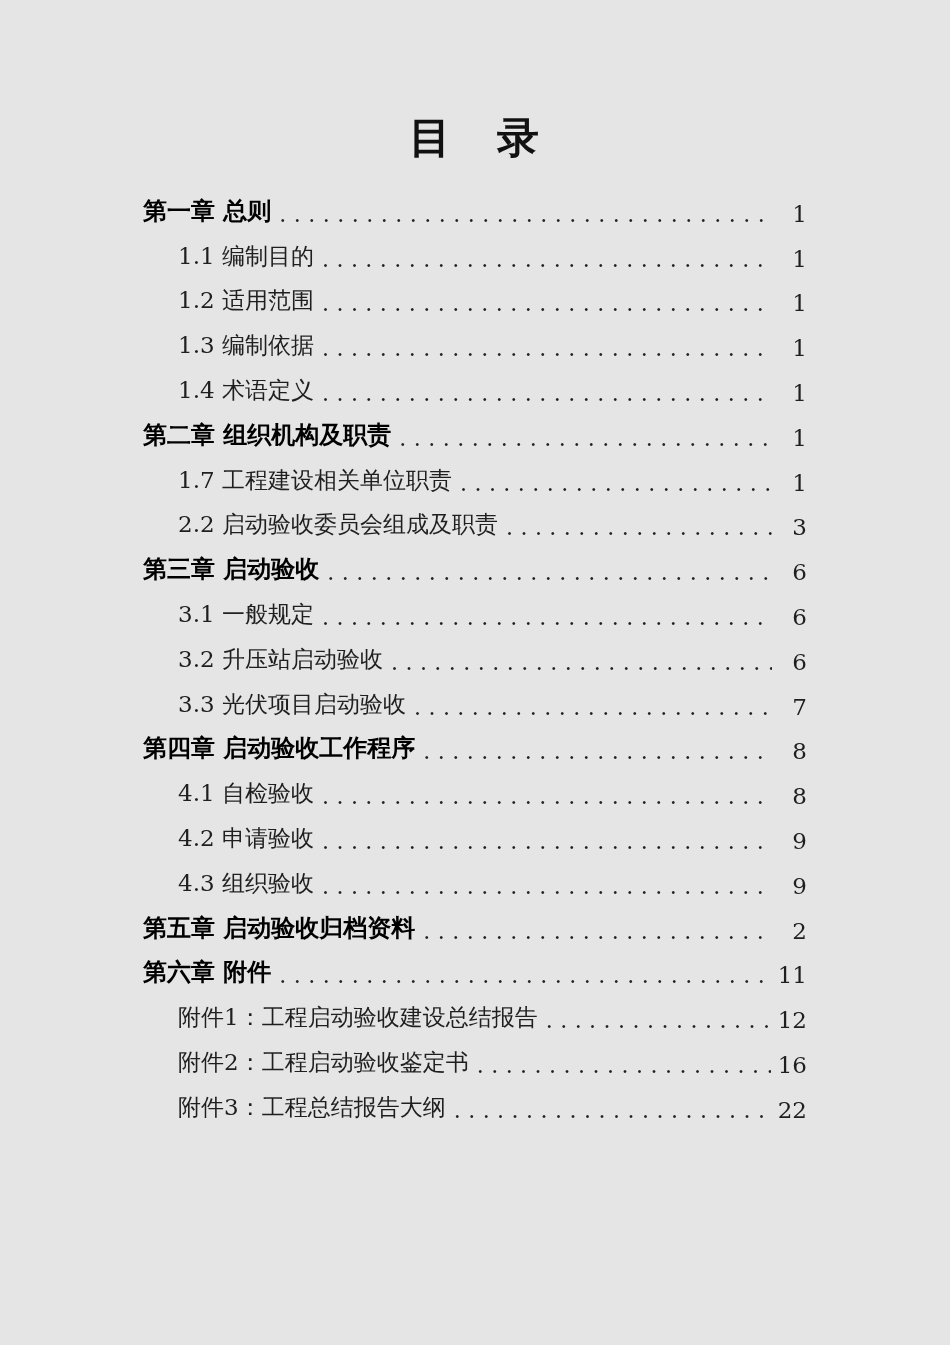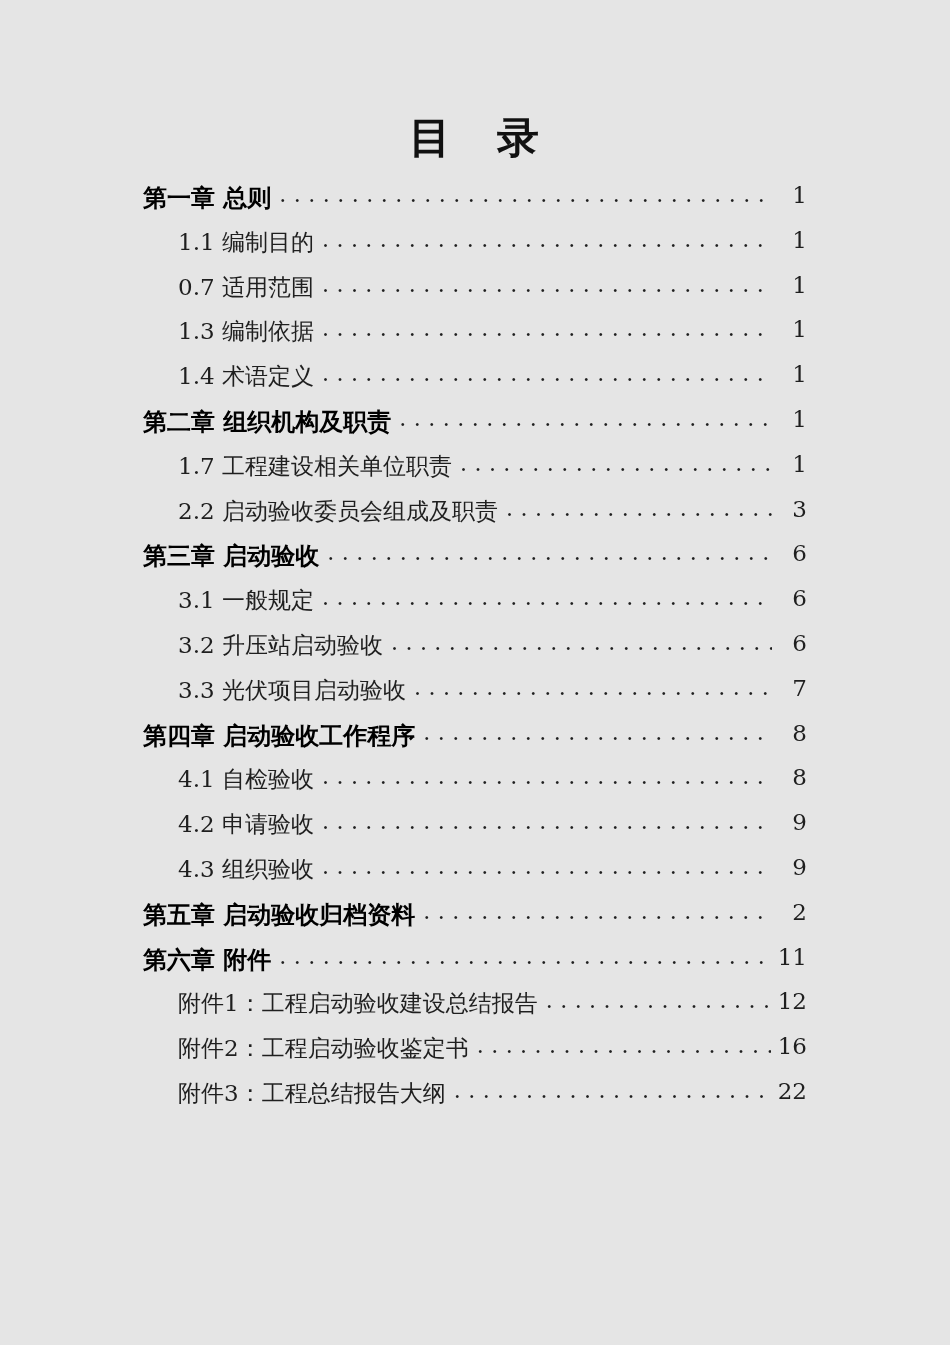--- a/index.html
+++ b/index.html
@@ -29,21 +29,21 @@
     line-height: 56px;
     color: #111111;
     letter-spacing: 2px;
   }
   .toc-list {
     margin-top: 16px;
     padding: 0 143px;
   }
   .toc-row {
     display: flex;
-    align-items: flex-start;
+    align-items: flex-end;
     height: 44.8px;
     white-space: nowrap;
   }
   .toc-row .label {
     flex: 0 0 auto;
   }
   .toc-row.chapter .label {
     font-family: "DejaVu Sans", "Liberation Sans", sans-serif;
     font-weight: 700;
     font-size: 24px;
@@ -87,21 +87,21 @@
         <span class="label">第一章 总则</span>
         <span class="leader">..........................................................................................</span>
         <span class="pagenum">1</span>
       </div>
       <div class="toc-row section">
         <span class="label">1.1 编制目的</span>
         <span class="leader">..........................................................................................</span>
         <span class="pagenum">1</span>
       </div>
       <div class="toc-row section">
-        <span class="label">0.7 适用范围</span>
+        <span class="label">1.2 适用范围</span>
         <span class="leader">..........................................................................................</span>
         <span class="pagenum">1</span>
       </div>
       <div class="toc-row section">
         <span class="label">1.3 编制依据</span>
         <span class="leader">..........................................................................................</span>
         <span class="pagenum">1</span>
       </div>
       <div class="toc-row section">
         <span class="label">1.4 术语定义</span>

